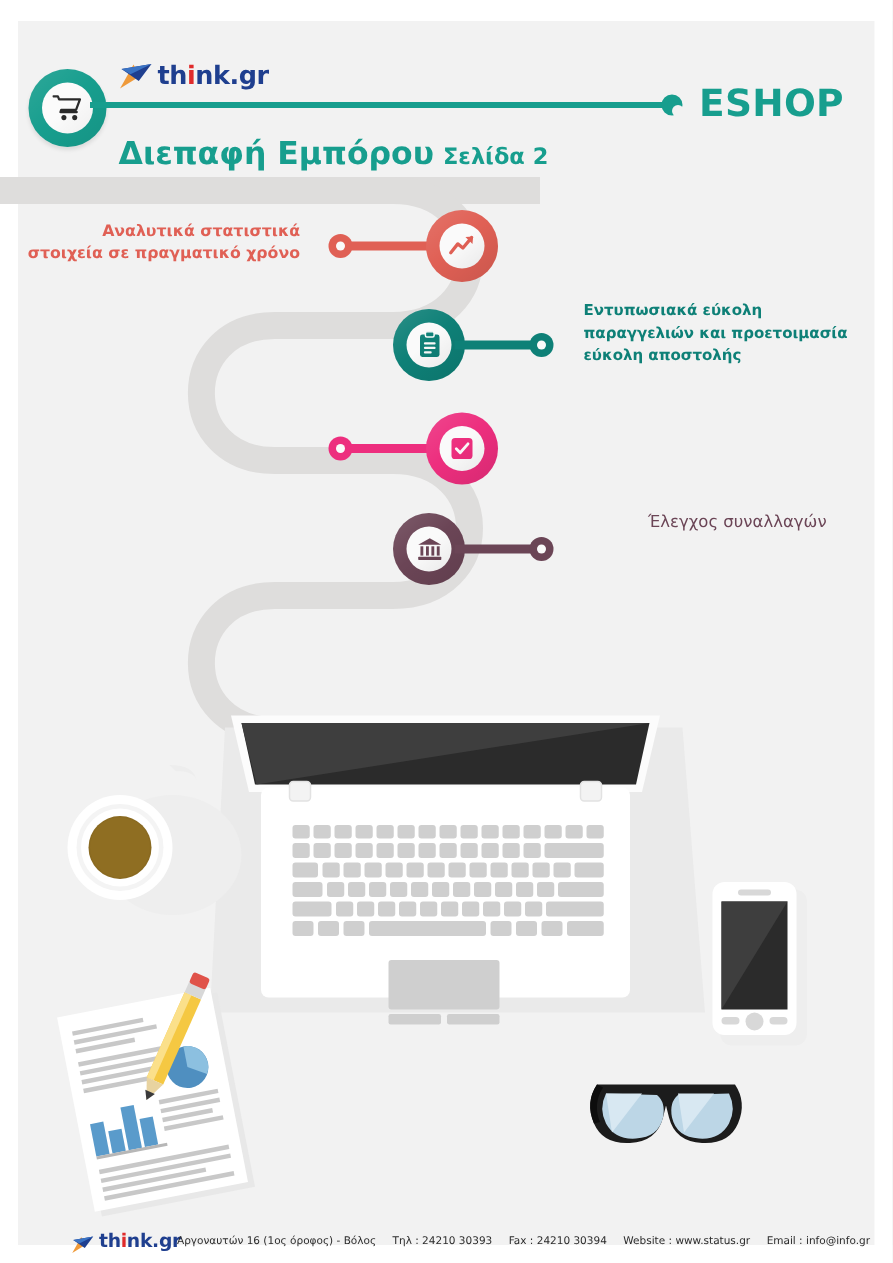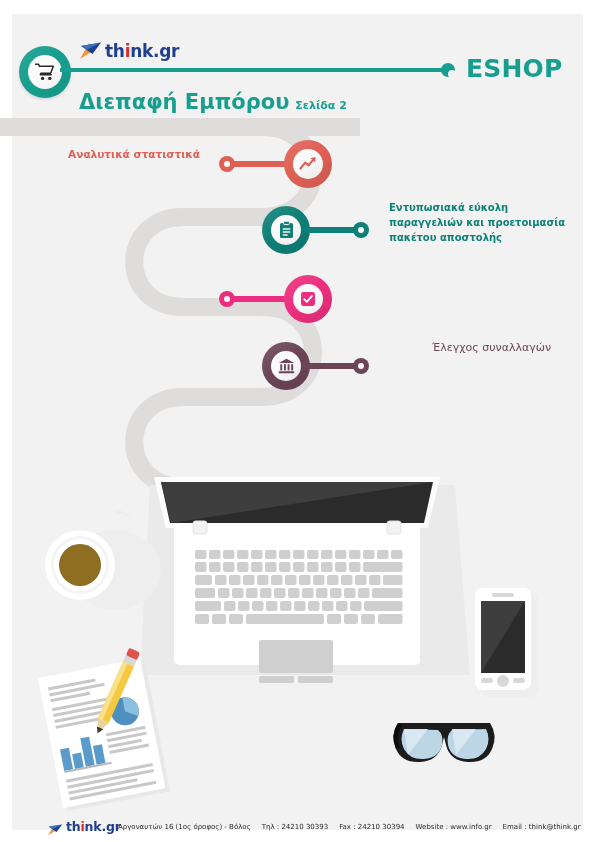--- a/index.html
+++ b/index.html
@@ -48,21 +48,21 @@
   
   .logo{position:absolute;left:79px;top:40px;width:96px;height:22px;}
   .logo .txt{position:absolute;left:26px;top:0;font-size:17px;font-weight:bold;color:#1f3f8f;line-height:22px;letter-spacing:-.3px;}
   .logo .txt .red{color:#e02b2b;}
   .logo .mark{position:absolute;left:0;top:2px;width:24px;height:18px;}
 
   .title{
     position:absolute;left:79px;top:92px;color:#179e8e;
     font-size:21px;font-weight:bold;line-height:1;
   }
-  .title .sub{font-size:11px;font-weight:bold;margin-left:6px;}
+  .title .sub{font-size:15px;font-weight:bold;margin-left:6px;}
 
   
   .snake{position:absolute;left:0;top:118px;width:595px;height:400px;}
 
   
   .node{position:absolute;}
   .node .ring{
     position:absolute;left:0;top:0;width:48px;height:48px;border-radius:50%;
   }
   .node .disc{
@@ -153,20 +153,21 @@
              L262 189
              C330 189 330 279 262 279
              L183 279
              C118 279 118 369 183 369
              L262 369
              L262 420" fill="none" stroke="#dedddc" stroke-width="18" stroke-linecap="butt"></path>
   </svg>
 
   <div class="calloutL" style="left:2px;top:147px;width:198px;color:#e06055;">
     <div>Αναλυτικά στατιστικά</div>
+    <div>στοιχεία σε πραγματικό χρόνο</div>
   </div>
   <div class="endcap" style="left:219px;top:156px;background:#e06055;">
       <i></i>
     </div>
   <div class="stem" style="left:230px;top:161px;width:60px;background:#e06055;"></div>
   <div class="node" style="left:284px;top:140px;">
     <div class="ring" style="background:#e06055;"></div>
     <div class="disc">
       <svg width="18" height="16" viewBox="0 0 18 16">
         <path d="M1.5 12.5 L6.2 6.6 L9.6 9.3 L15.4 2.4" fill="none" stroke="#e06055" stroke-width="2.2" stroke-linecap="round" stroke-linejoin="round"></path>
@@ -189,21 +190,21 @@
     </div>
     <div class="gloss"></div>
   </div>
   <div class="stem" style="left:303px;top:227px;width:58px;background:#0e8077;"></div>
   <div class="endcap" style="left:353px;top:222px;background:#0e8077;">
       <i></i>
     </div>
   <div class="calloutR" style="left:389px;top:200px;width:200px;color:#0e8077;">
     <div>Εντυπωσιακά εύκολη</div>
     <div>παραγγελιών και προετοιμασία</div>
-    <div>πακέτου αποστολής</div>
+    <div>εύκολη αποστολής</div>
   </div>
 
   <div class="endcap" style="left:219px;top:291px;background:#ed2e7e;">
       <i></i>
     </div>
   <div class="stem" style="left:230px;top:296px;width:60px;background:#ed2e7e;"></div>
   <div class="node" style="left:284px;top:275px;">
     <div class="ring" style="background:#ed2e7e;"></div>
     <div class="disc">
       <svg width="16" height="16" viewBox="0 0 16 16">
@@ -422,16 +423,16 @@
       <svg width="17" height="12" viewBox="0 0 24 18">
         <path d="M1 17 L10 1 L14 9 Z" fill="#ef9a3a"></path>
         <path d="M2 4 L22 0.6 L13.5 12 Z" fill="#1f3f8f"></path>
         <path d="M2 4 L22 0.6 L8 7.5 Z" fill="#3a73c4"></path>
       </svg>
     </div>
     <div class="txt"><span>th</span><span class="red">i</span><span>nk.gr</span></div>
   </div>
 
   <div class="footer-text">
-    <span>Αργοναυτών 16 (1ος όροφος) - Βόλος</span><span>Τηλ : 24210 30393</span><span>Fax : 24210 30394</span><span>Website : www.info.gr</span><span>Email : think@think.gr</span>
+    <span>Αργοναυτών 16 (1ος όροφος) - Βόλος</span><span>Τηλ : 24210 30393</span><span>Fax : 24210 30394</span><span>Website : www.status.gr</span><span>Email : info@info.gr</span>
   </div>
 
 </div>
 
 </body></html>

